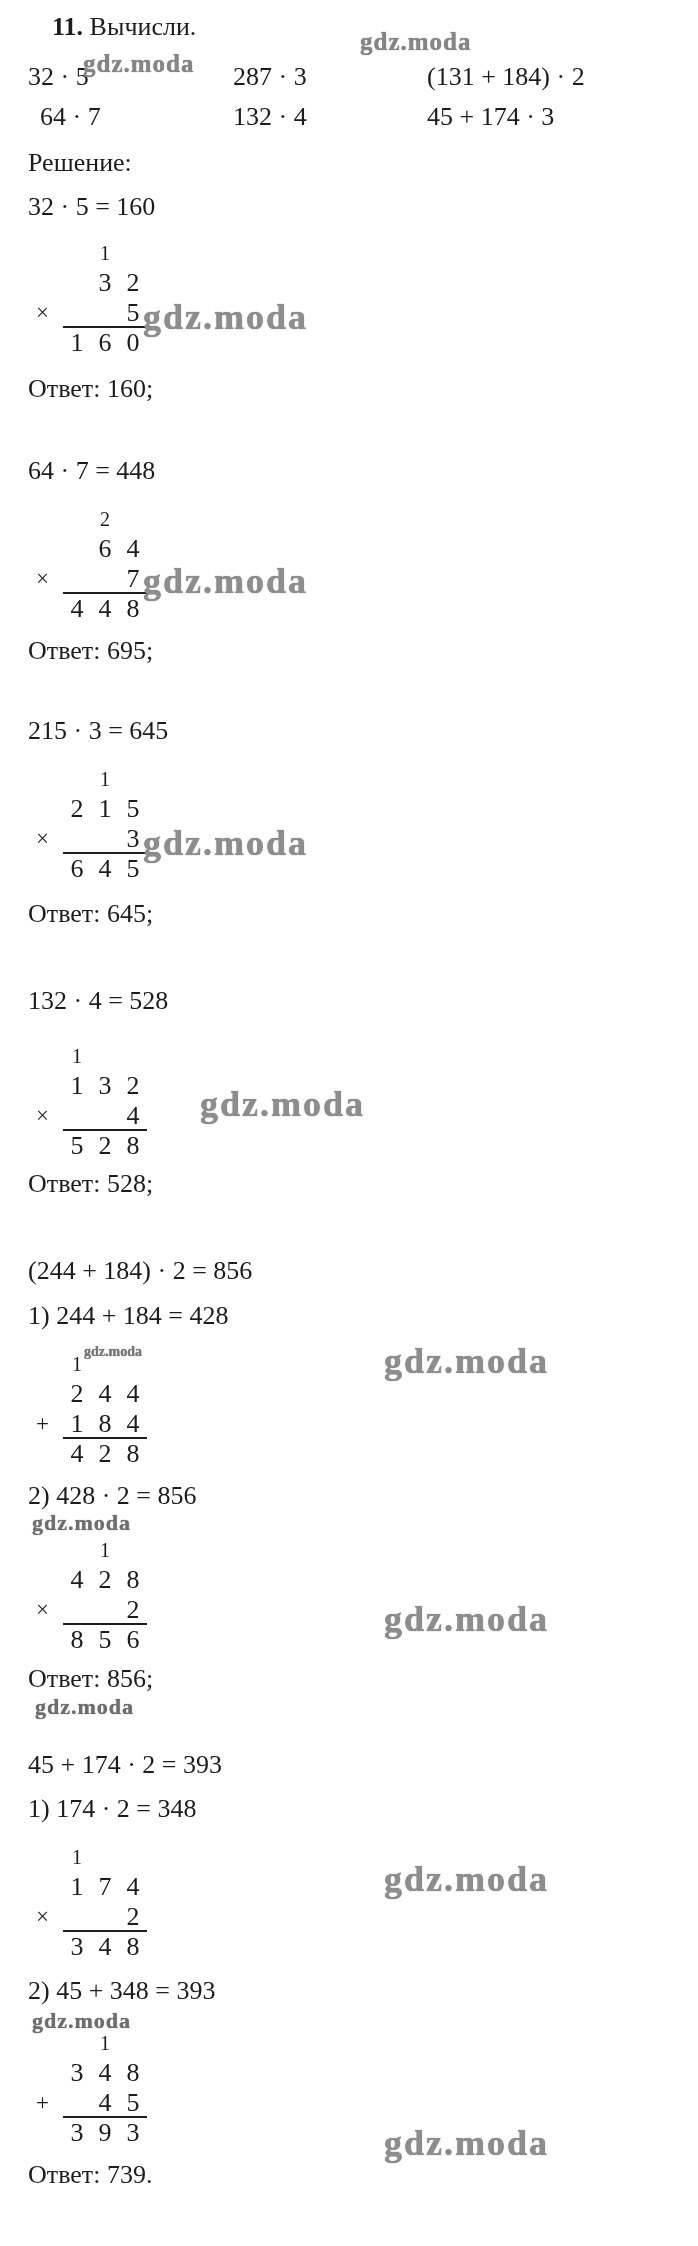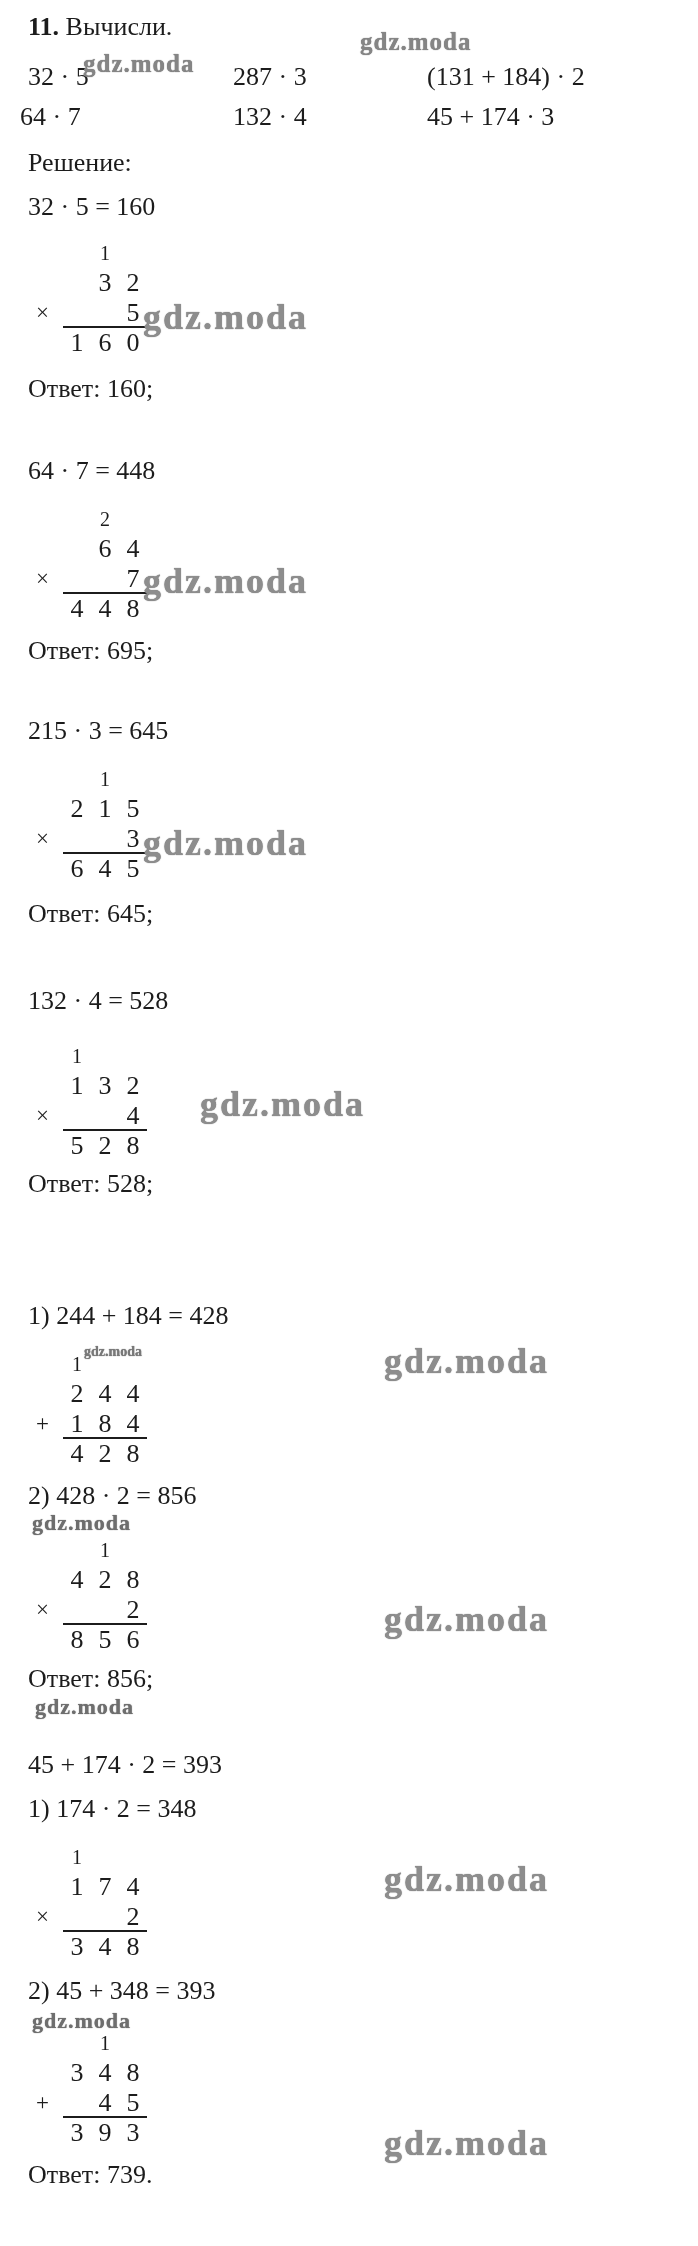--- a/index.html
+++ b/index.html
@@ -2,21 +2,21 @@
 <html><head>
 <meta charset="utf-8">
 <style>
   * { margin:0; padding:0; box-sizing:border-box; }
   html,body { background:#ffffff; }
   #page {
     position:relative; width:698px; height:2246px; background:#fff;
     font-family:"Liberation Serif","DejaVu Serif",serif; color:#1c1c1c; overflow:hidden;
   }
   .line { position:absolute; left:28px; font-size:26px; line-height:30px; white-space:nowrap; }
-  .bold { font-weight:bold; }
+  .bold { font-weight:bold;margin-left:24px; }
   .ul { text-underline-offset:4px; }
 
   
   .colop { position:absolute; left:36px; }
   .opsign { position:absolute; left:0; top:58px; font-size:23px; line-height:30px; }
   .rows { margin-left:27px; width:84px; }
   .digrow { display:flex; height:30px; }
   .digrow .digit { width:28px; text-align:center; font-size:26px; line-height:30px; }
   .digrow.carry { height:28px; }
   .digrow.carry .digit { font-size:20px; line-height:26px; }
@@ -38,21 +38,21 @@
 <div id="page">
 
   <div class="line" style="top:12px">
     <span class="bold">11.</span>
     <span>Вычисли.</span>
   </div>
 
   <span class="line" style="top:62px;left:28px">32 · 5</span>
   <span class="line" style="top:62px;left:233px">287 · 3</span>
   <span class="line" style="top:62px;left:427px">(131 + 184) · 2</span>
-  <span class="line" style="top:102px;left:20px">64 · 7</span>
+  <span class="line" style="top:102px;left:40px">64 · 7</span>
   <span class="line" style="top:102px;left:233px">132 · 4</span>
   <span class="line" style="top:102px;left:427px">45 + 174 · 3</span>
 
   <span class="wm top" style="left:360px;top:28px">gdz.moda</span>
   <span class="wm top" style="left:83px;top:50px">gdz.moda</span>
 
   <div class="line" style="top:148px">
     <span class="ul">Решение</span><span>:</span>
   </div>
 
@@ -173,20 +173,21 @@
           <span class="digit">2</span>
           <span class="digit">8</span>
         </div>
     </div>
   </div>
   <span class="wm lg" style="left:200px;top:1085px">gdz.moda</span>
   <div class="line" style="top:1169px">
     <span class="ul">Ответ</span><span>: 528;</span>
   </div>
 
+  <span class="line" style="top:1256px">(244 + 184) · 2 = 856</span>
   <span class="line" style="top:1301px">1) 244 + 184 = 428</span>
   <span class="wm sm" style="left:84px;top:1344px">gdz.moda</span>
   <span class="wm lg" style="left:384px;top:1342px">gdz.moda</span>
   <div class="colop" style="top:1351px">
     <span class="opsign">+</span>
     <div class="rows">
       <div class="digrow carry">
           <span class="digit">1</span>
           <span class="digit"></span>
           <span class="digit"></span>

